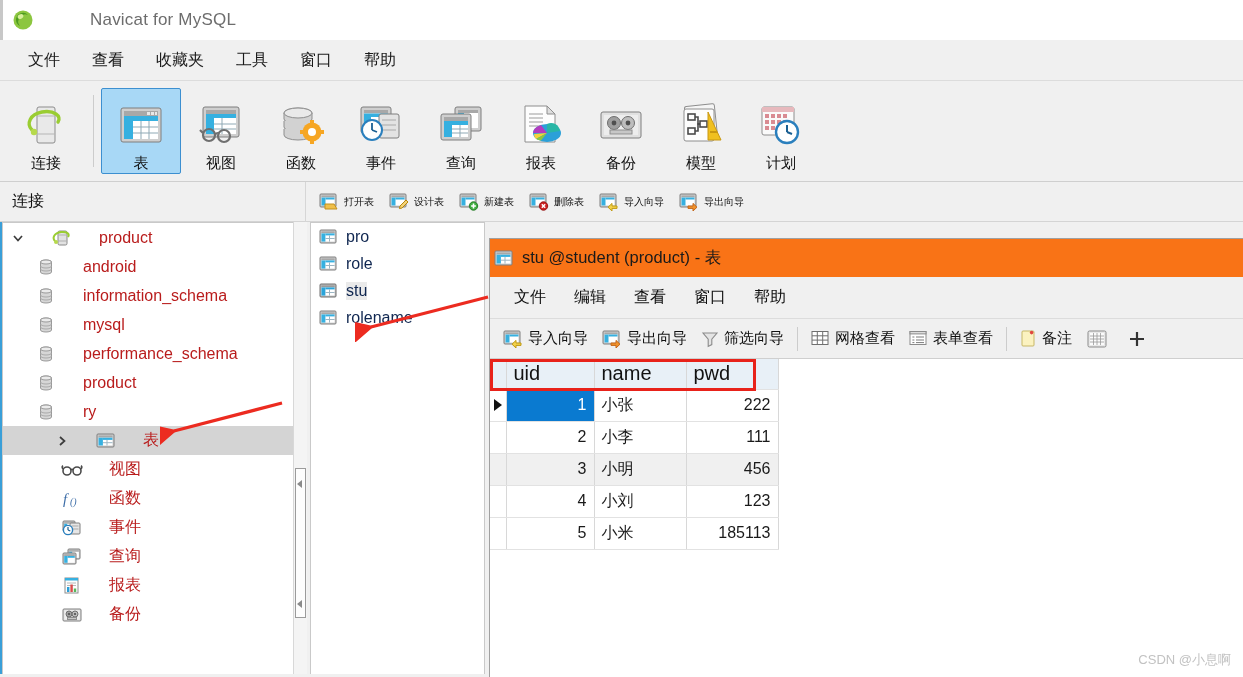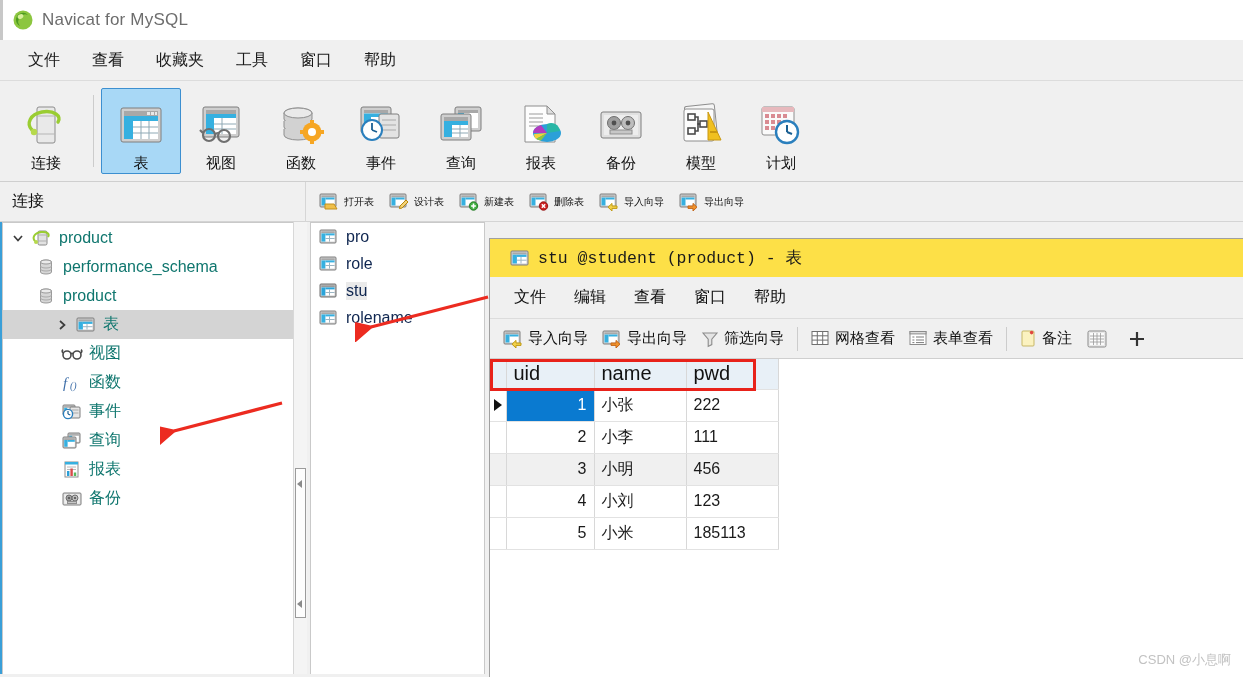--- a/index.html
+++ b/index.html
@@ -6,21 +6,21 @@
   body{
     width:1243px;height:677px;overflow:hidden;
     font-family:"Liberation Sans","DejaVu Sans",sans-serif;
     background:#ffffff;color:#000;
     -webkit-font-smoothing:antialiased;
   }
   .app{position:relative;width:1243px;height:677px;background:#f0f0f0;}
 
   
   .titlebar{position:absolute;left:0;top:0;width:1243px;height:40px;background:#ffffff;
-            display:flex;align-items:center;padding-left:12px;box-sizing:border-box;}
+            display:flex;align-items:center;padding-left:12px;box-sizing:border-box;gap:48px;}
   .titlebar .tb-icon{width:22px;height:22px;margin-right:8px;flex:0 0 auto;}
   .titlebar .tb-text{font-size:17px;color:#6d6d6d;letter-spacing:.2px;}
   .titlebar .leftstrip{position:absolute;left:0;top:0;width:3px;height:40px;background:#c8c8c8;}
 
   
   .menubar{position:absolute;left:0;top:40px;width:1243px;height:40px;background:#f0f0f0;
            display:flex;align-items:center;box-sizing:border-box;padding-left:12px;}
   .menubar .mi{font-size:16px;color:#1a1a1a;padding:4px 16px;cursor:default;}
 
   
@@ -43,21 +43,21 @@
   .tactions{position:absolute;left:313px;top:0;height:40px;display:flex;align-items:center;}
   .taction{display:flex;align-items:center;height:30px;padding:0 6px;margin-right:3px;cursor:default;}
   .taction .ti{margin-right:5px;display:flex;align-items:center;}
   .taction .tl{font-size:10px;color:#111;}
 
   
   .treepane{position:absolute;left:2px;top:222px;width:304px;height:455px;background:#fff;
             border:1px solid #c9c9c9;border-bottom:none;box-sizing:border-box;overflow:hidden;}
   .tleft-accent{position:absolute;left:0;top:222px;width:2px;height:455px;background:#3a9fd8;}
   .trow{display:flex;align-items:center;height:29px;padding-left:4px;box-sizing:border-box;
-        font-size:16px;color:#0f766e;cursor:default;white-space:nowrap;}
+        font-size:16px;color:#b91c1c;cursor:default;white-space:nowrap;gap:20px;}
   .trow .chev{width:22px;flex:0 0 22px;display:flex;align-items:center;justify-content:center;}
   .trow .ticon{width:26px;flex:0 0 26px;display:flex;align-items:center;justify-content:center;}
   .trow .tlabel{margin-left:4px;}
   .trow.sel{background:#d4d4d4;}
   .ind1{padding-left:4px;}
   .ind2{padding-left:30px;}
   .ind3{padding-left:56px;}
 
   
   .tscroll{position:absolute;left:293px;top:222px;width:13px;height:455px;background:#f4f4f4;
@@ -72,21 +72,21 @@
             border:1px solid #c9c9c9;box-sizing:border-box;overflow:hidden;}
   .lrow{display:flex;align-items:center;height:27px;padding-left:8px;box-sizing:border-box;
         font-size:16px;color:#0f2650;cursor:default;}
   .lrow .licon{width:22px;flex:0 0 22px;display:flex;align-items:center;}
   .lrow .llabel{margin-left:5px;}
   .lrow.sel .llabel{background:#eaeaea;}
 
   
   .child{position:absolute;left:489px;top:238px;width:754px;height:439px;background:#fff;
          border-left:1px solid #a0a0a0;border-top:1px solid #a0a0a0;box-sizing:border-box;overflow:hidden;}
-  .child-title{height:38px;display:flex;align-items:center;padding-left:20px;background:#fde047;box-sizing:border-box;font-family:Liberation Mono, monospace;}
+  .child-title{height:38px;display:flex;align-items:center;padding-left:4px;background:#f97316;box-sizing:border-box;}
   .child-title .ci{margin-right:8px;display:flex;align-items:center;}
   .child-title .ct{font-size:16.5px;color:#1a1a1a;}
   .child-menu{height:42px;background:#f0f0f0;display:flex;align-items:center;padding-left:10px;
               box-sizing:border-box;border-bottom:1px solid #dcdcdc;}
   .child-menu .cm{font-size:16px;color:#111;padding:4px 14px;cursor:default;}
   .child-tools{height:40px;background:#f0f0f0;display:flex;align-items:center;padding-left:6px;
                box-sizing:border-box;border-bottom:1px solid #cfcfcf;}
   .ctb{display:flex;align-items:center;height:30px;padding:0 7px;cursor:default;}
   .ctb .ci2{margin-right:5px;display:flex;align-items:center;}
   .ctb .cl2{font-size:15px;color:#111;white-space:nowrap;}
@@ -97,21 +97,21 @@
   table.grid{border-collapse:collapse;font-size:16px;table-layout:fixed;}
   table.grid th,table.grid td{border-right:1px solid #d8d8d8;border-bottom:1px solid #e2e2e2;
         height:32px;box-sizing:border-box;padding:0 7px;font-weight:normal;white-space:nowrap;}
   table.grid th{background:#e8f0f7;color:#111;text-align:left;height:30px;font-size:20px;}
   .col-marker{width:16px;min-width:16px;padding:0!important;background:#fff;border-right:1px solid #d8d8d8;}
   .col-uid{width:88px;}
   .col-name{width:92px;}
   .col-pwd{width:92px;}
   td.c-uid{text-align:right;color:#1a1a1a;}
   td.c-name{color:#1a1a1a;}
-  td.c-pwd{color:#1a1a1a;}
+  td.c-pwd{color:#1a1a1a;text-align:right;}
   tr.alt td{background:#f0f0f0;}
   td.selected-cell{background:#0a7ad0;color:#fff;}
   .rowmark{width:0;height:0;border-top:6px solid transparent;border-bottom:6px solid transparent;
            border-left:8px solid #111;margin-left:4px;}
   .hdr-highlight{position:absolute;left:0;top:0;width:266px;height:32px;border:3px solid #e8221a;
                  box-sizing:border-box;pointer-events:none;}
 
   
   .anno{position:absolute;pointer-events:none;}
 
@@ -474,57 +474,121 @@
           <rect x="6" y="3" width="9" height="14" rx="1.5" fill="#e2e2e2" stroke="#8a8a8a"></rect>
           <line x1="6" y1="7" x2="15" y2="7" stroke="#b0b0b0"></line>
             <line x1="6" y1="13" x2="15" y2="13" stroke="#b0b0b0"></line>
           <path d="M3 13 C0 10 2 5 9 4 C15 3.3 18 6 16 9" fill="none" stroke="#9acd32" stroke-width="2"></path>
           <circle cx="4" cy="14" r="2" fill="#b6d94c"></circle>
         </svg>
       </span>
       <span class="tlabel">product</span>
     </div>
 
-
-
-
     <div class="trow ind2">
       <span class="ticon">
         <svg width="18" height="18" viewBox="0 0 18 18">
           <g fill="#d6d6d6" stroke="#9a9a9a">
               <ellipse cx="9" cy="4" rx="5.5" ry="2"></ellipse>
               <path d="M3.5 4 v10 a5.5 2 0 0 0 11 0 v-10"></path>
             </g>
           <g stroke="#aaa">
               <path d="M3.5 8 a5.5 2 0 0 0 11 0" fill="none"></path>
               <path d="M3.5 11 a5.5 2 0 0 0 11 0" fill="none"></path>
             </g>
           <ellipse cx="9" cy="4" rx="5.5" ry="2" fill="#ebebeb" stroke="#9a9a9a"></ellipse>
         </svg>
       </span>
-      <span class="tlabel">performance_schema</span>
+      <span class="tlabel">android</span>
     </div>
 
     <div class="trow ind2">
       <span class="ticon">
         <svg width="18" height="18" viewBox="0 0 18 18">
           <g fill="#d6d6d6" stroke="#9a9a9a">
               <ellipse cx="9" cy="4" rx="5.5" ry="2"></ellipse>
               <path d="M3.5 4 v10 a5.5 2 0 0 0 11 0 v-10"></path>
             </g>
           <g stroke="#aaa">
               <path d="M3.5 8 a5.5 2 0 0 0 11 0" fill="none"></path>
               <path d="M3.5 11 a5.5 2 0 0 0 11 0" fill="none"></path>
             </g>
           <ellipse cx="9" cy="4" rx="5.5" ry="2" fill="#ebebeb" stroke="#9a9a9a"></ellipse>
         </svg>
       </span>
+      <span class="tlabel">information_schema</span>
+    </div>
+
+    <div class="trow ind2">
+      <span class="ticon">
+        <svg width="18" height="18" viewBox="0 0 18 18">
+          <g fill="#d6d6d6" stroke="#9a9a9a">
+              <ellipse cx="9" cy="4" rx="5.5" ry="2"></ellipse>
+              <path d="M3.5 4 v10 a5.5 2 0 0 0 11 0 v-10"></path>
+            </g>
+          <g stroke="#aaa">
+              <path d="M3.5 8 a5.5 2 0 0 0 11 0" fill="none"></path>
+              <path d="M3.5 11 a5.5 2 0 0 0 11 0" fill="none"></path>
+            </g>
+          <ellipse cx="9" cy="4" rx="5.5" ry="2" fill="#ebebeb" stroke="#9a9a9a"></ellipse>
+        </svg>
+      </span>
+      <span class="tlabel">mysql</span>
+    </div>
+
+    <div class="trow ind2">
+      <span class="ticon">
+        <svg width="18" height="18" viewBox="0 0 18 18">
+          <g fill="#d6d6d6" stroke="#9a9a9a">
+              <ellipse cx="9" cy="4" rx="5.5" ry="2"></ellipse>
+              <path d="M3.5 4 v10 a5.5 2 0 0 0 11 0 v-10"></path>
+            </g>
+          <g stroke="#aaa">
+              <path d="M3.5 8 a5.5 2 0 0 0 11 0" fill="none"></path>
+              <path d="M3.5 11 a5.5 2 0 0 0 11 0" fill="none"></path>
+            </g>
+          <ellipse cx="9" cy="4" rx="5.5" ry="2" fill="#ebebeb" stroke="#9a9a9a"></ellipse>
+        </svg>
+      </span>
+      <span class="tlabel">performance_schema</span>
+    </div>
+
+    <div class="trow ind2">
+      <span class="ticon">
+        <svg width="18" height="18" viewBox="0 0 18 18">
+          <g fill="#d6d6d6" stroke="#9a9a9a">
+              <ellipse cx="9" cy="4" rx="5.5" ry="2"></ellipse>
+              <path d="M3.5 4 v10 a5.5 2 0 0 0 11 0 v-10"></path>
+            </g>
+          <g stroke="#aaa">
+              <path d="M3.5 8 a5.5 2 0 0 0 11 0" fill="none"></path>
+              <path d="M3.5 11 a5.5 2 0 0 0 11 0" fill="none"></path>
+            </g>
+          <ellipse cx="9" cy="4" rx="5.5" ry="2" fill="#ebebeb" stroke="#9a9a9a"></ellipse>
+        </svg>
+      </span>
       <span class="tlabel">product</span>
     </div>
 
+    <div class="trow ind2">
+      <span class="ticon">
+        <svg width="18" height="18" viewBox="0 0 18 18">
+          <g fill="#d6d6d6" stroke="#9a9a9a">
+              <ellipse cx="9" cy="4" rx="5.5" ry="2"></ellipse>
+              <path d="M3.5 4 v10 a5.5 2 0 0 0 11 0 v-10"></path>
+            </g>
+          <g stroke="#aaa">
+              <path d="M3.5 8 a5.5 2 0 0 0 11 0" fill="none"></path>
+              <path d="M3.5 11 a5.5 2 0 0 0 11 0" fill="none"></path>
+            </g>
+          <ellipse cx="9" cy="4" rx="5.5" ry="2" fill="#ebebeb" stroke="#9a9a9a"></ellipse>
+        </svg>
+      </span>
+      <span class="tlabel">ry</span>
+    </div>
 
 
     <div class="trow sel" style="padding-left:48px;">
       <span class="chev">
         <svg width="12" height="12" viewBox="0 0 12 12">
             <path d="M4 2 L8.5 6 L4 10" fill="none" stroke="#3c3c3c" stroke-width="1.7"></path>
           </svg>
       </span>
       <span class="ticon">
         <svg width="20" height="18" viewBox="0 0 20 18">

